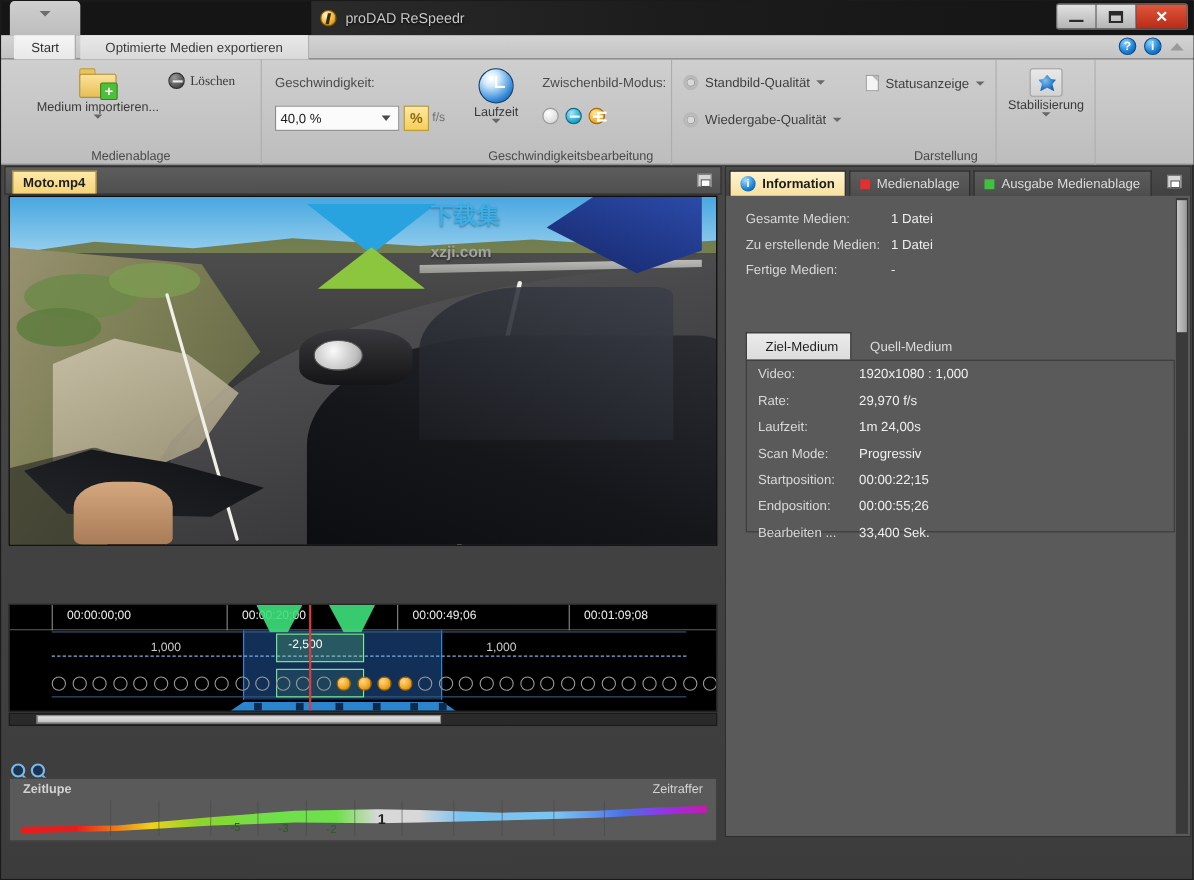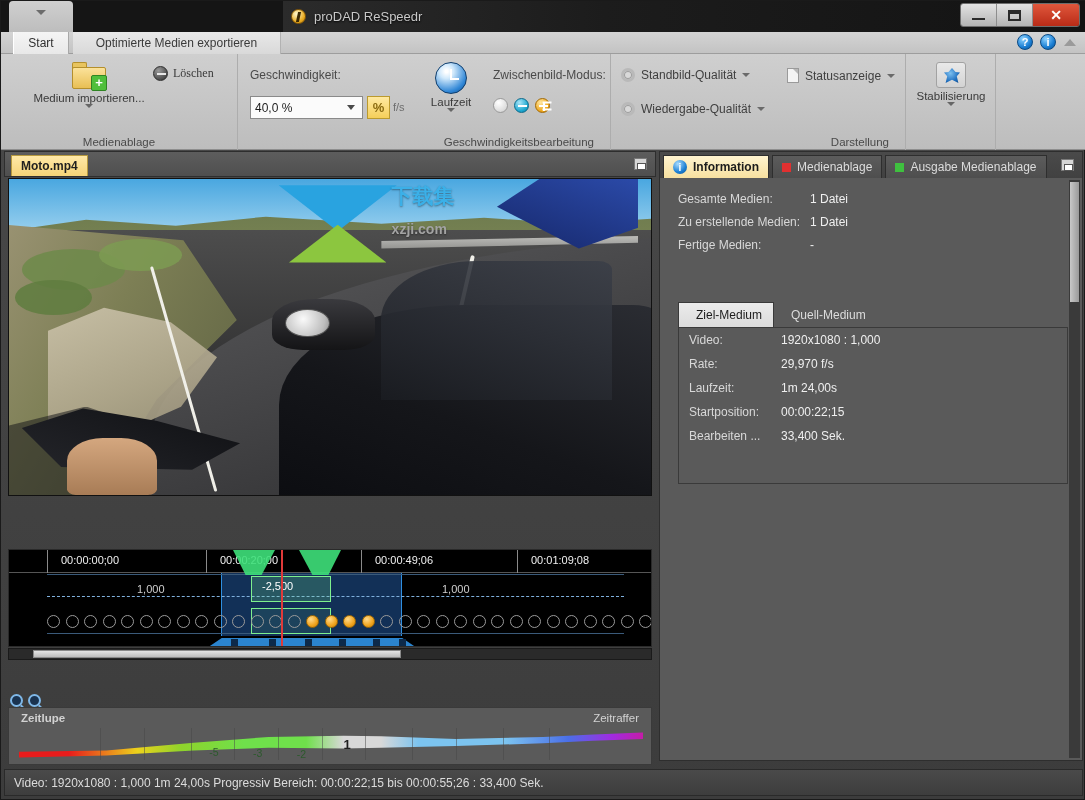--- a/index.html
+++ b/index.html
@@ -659,29 +659,36 @@
       </div>
       <div class="irow">
         <span class="k">Rate:</span>
         <span class="v">29,970 f/s</span>
       </div>
       <div class="irow">
         <span class="k">Laufzeit:</span>
         <span class="v">1m 24,00s</span>
       </div>
       <div class="irow">
+        <span class="k">Scan Mode:</span>
+        <span class="v">Progressiv</span>
+      </div>
+      <div class="irow">
         <span class="k">Startposition:</span>
         <span class="v">00:00:22;15</span>
       </div>
       <div class="irow">
+        <span class="k">Endposition:</span>
+        <span class="v">00:00:55;26</span>
+      </div>
+      <div class="irow">
         <span class="k link">Bearbeiten ...</span>
         <span class="v">33,400 Sek.</span>
       </div>
     </div>
 
     <div class="vscroll">
       <div class="vthumb"></div>
     </div>
   </div>
 
-  <div class="statusbar">Video: 1920x1080 : 1,000  1m 24,00s  Progressiv  Bereich: 00:00:22;15 bis 00:00:55;26 : 33,400 Sek.</div>
 
 </div>
 
 </body></html>

